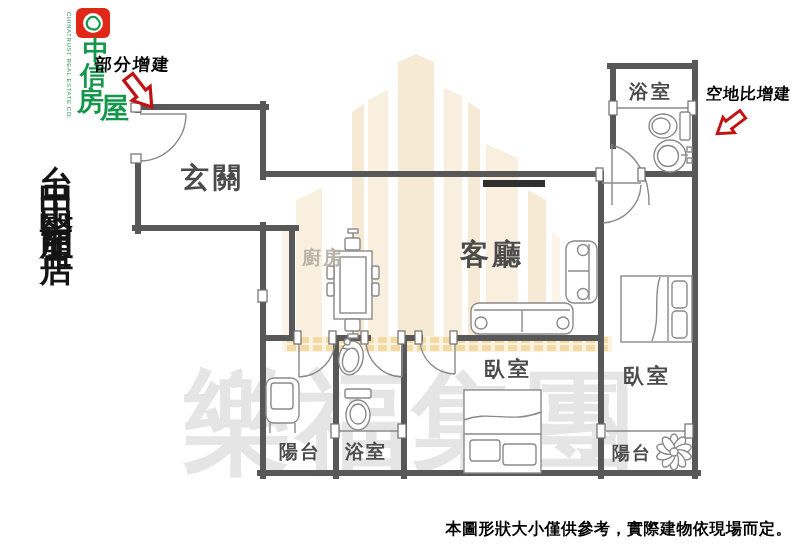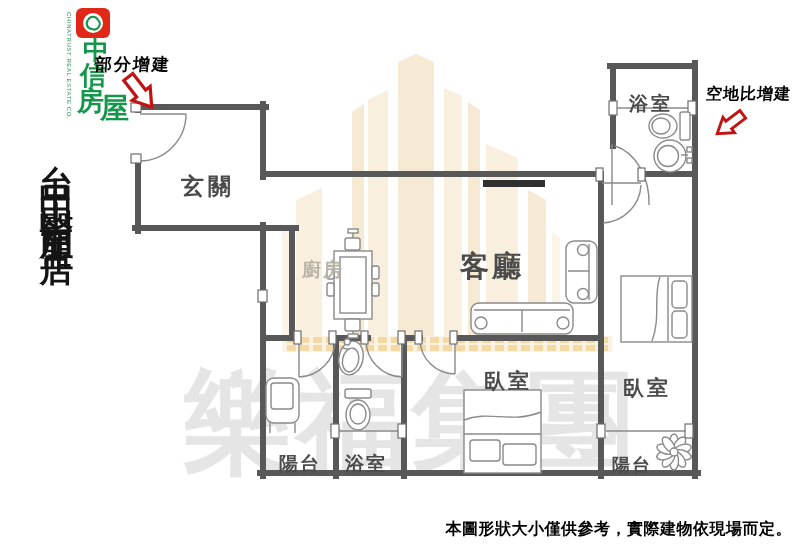--- a/index.html
+++ b/index.html
@@ -18,22 +18,22 @@
               font-size:34px;letter-spacing:12px;color:#141414;
               font-family:"Liberation Serif",serif;font-weight:600;}
   
   .anno{position:absolute;color:#000;font-family:"Liberation Serif",serif;
         font-weight:700;white-space:nowrap;transform:skewX(-4deg);}
   .anno1{left:95px;top:53px;font-size:17px;letter-spacing:2px;}
   .anno2{left:706px;top:84px;font-size:16px;letter-spacing:1px;}
   .arrow-svg{position:absolute;overflow:visible;}
   
   .lbl{position:absolute;font-weight:600;color:#4b4b4b;white-space:nowrap;
-       font-family:Liberation Serif, serif;margin-top:12px;}
-  .lbl-entrance{left:181px;top:159px;font-size:23px;letter-spacing:4px;}
+       font-family:Liberation Serif, serif;}
+  .lbl-entrance{left:181px;top:159px;font-size:28px;letter-spacing:4px;}
   .lbl-kitchen{left:302px;top:245px;font-size:19px;letter-spacing:2px;color:#b9b2a6;}
   .lbl-living{left:460px;top:235px;font-size:29px;letter-spacing:3px;}
   .lbl-bath-top{left:629px;top:79px;font-size:19px;letter-spacing:3px;}
   .lbl-bed-mid{left:484px;top:355px;font-size:21px;letter-spacing:3px;}
   .lbl-bed-right{left:623px;top:362px;font-size:21px;letter-spacing:3px;}
   .lbl-balcony-left{left:279px;top:439px;font-size:19px;letter-spacing:2px;}
   .lbl-bath-bottom{left:345px;top:439px;font-size:19px;letter-spacing:2px;}
   .lbl-balcony-right{left:612px;top:441px;font-size:18px;letter-spacing:2px;}
   
   .disclaimer{position:absolute;right:8px;top:519px;font-size:16px;color:#000;

